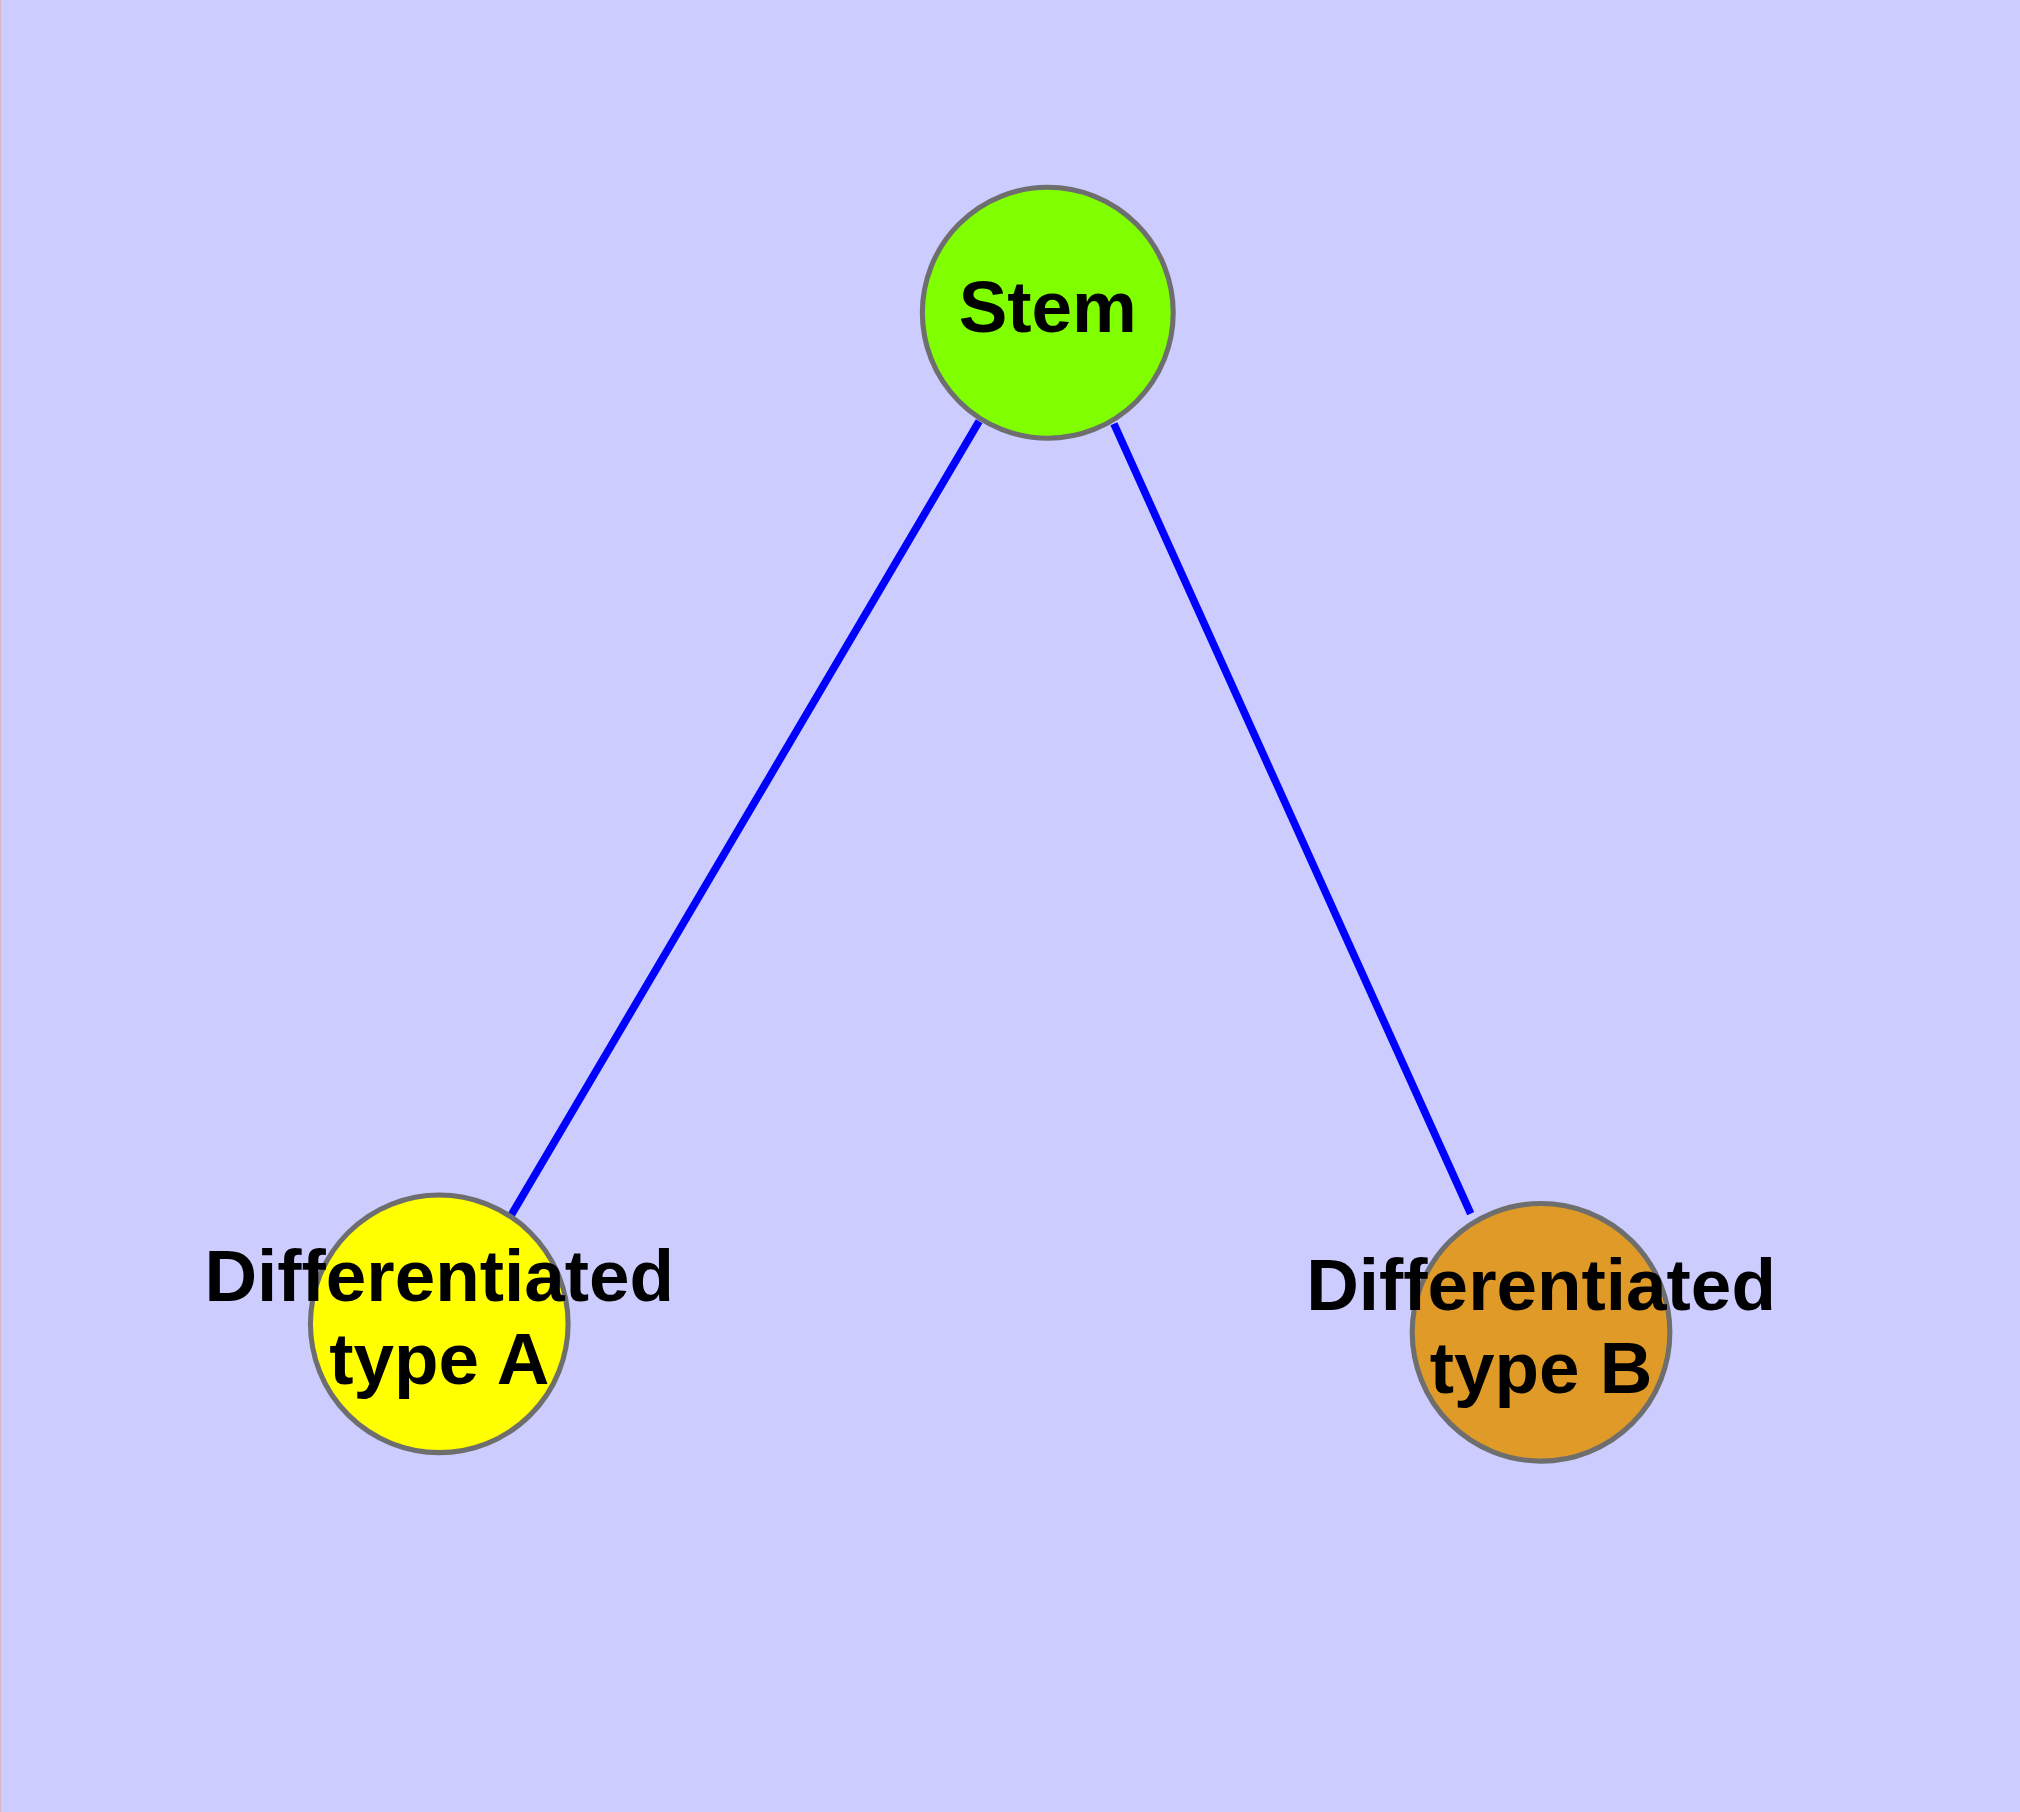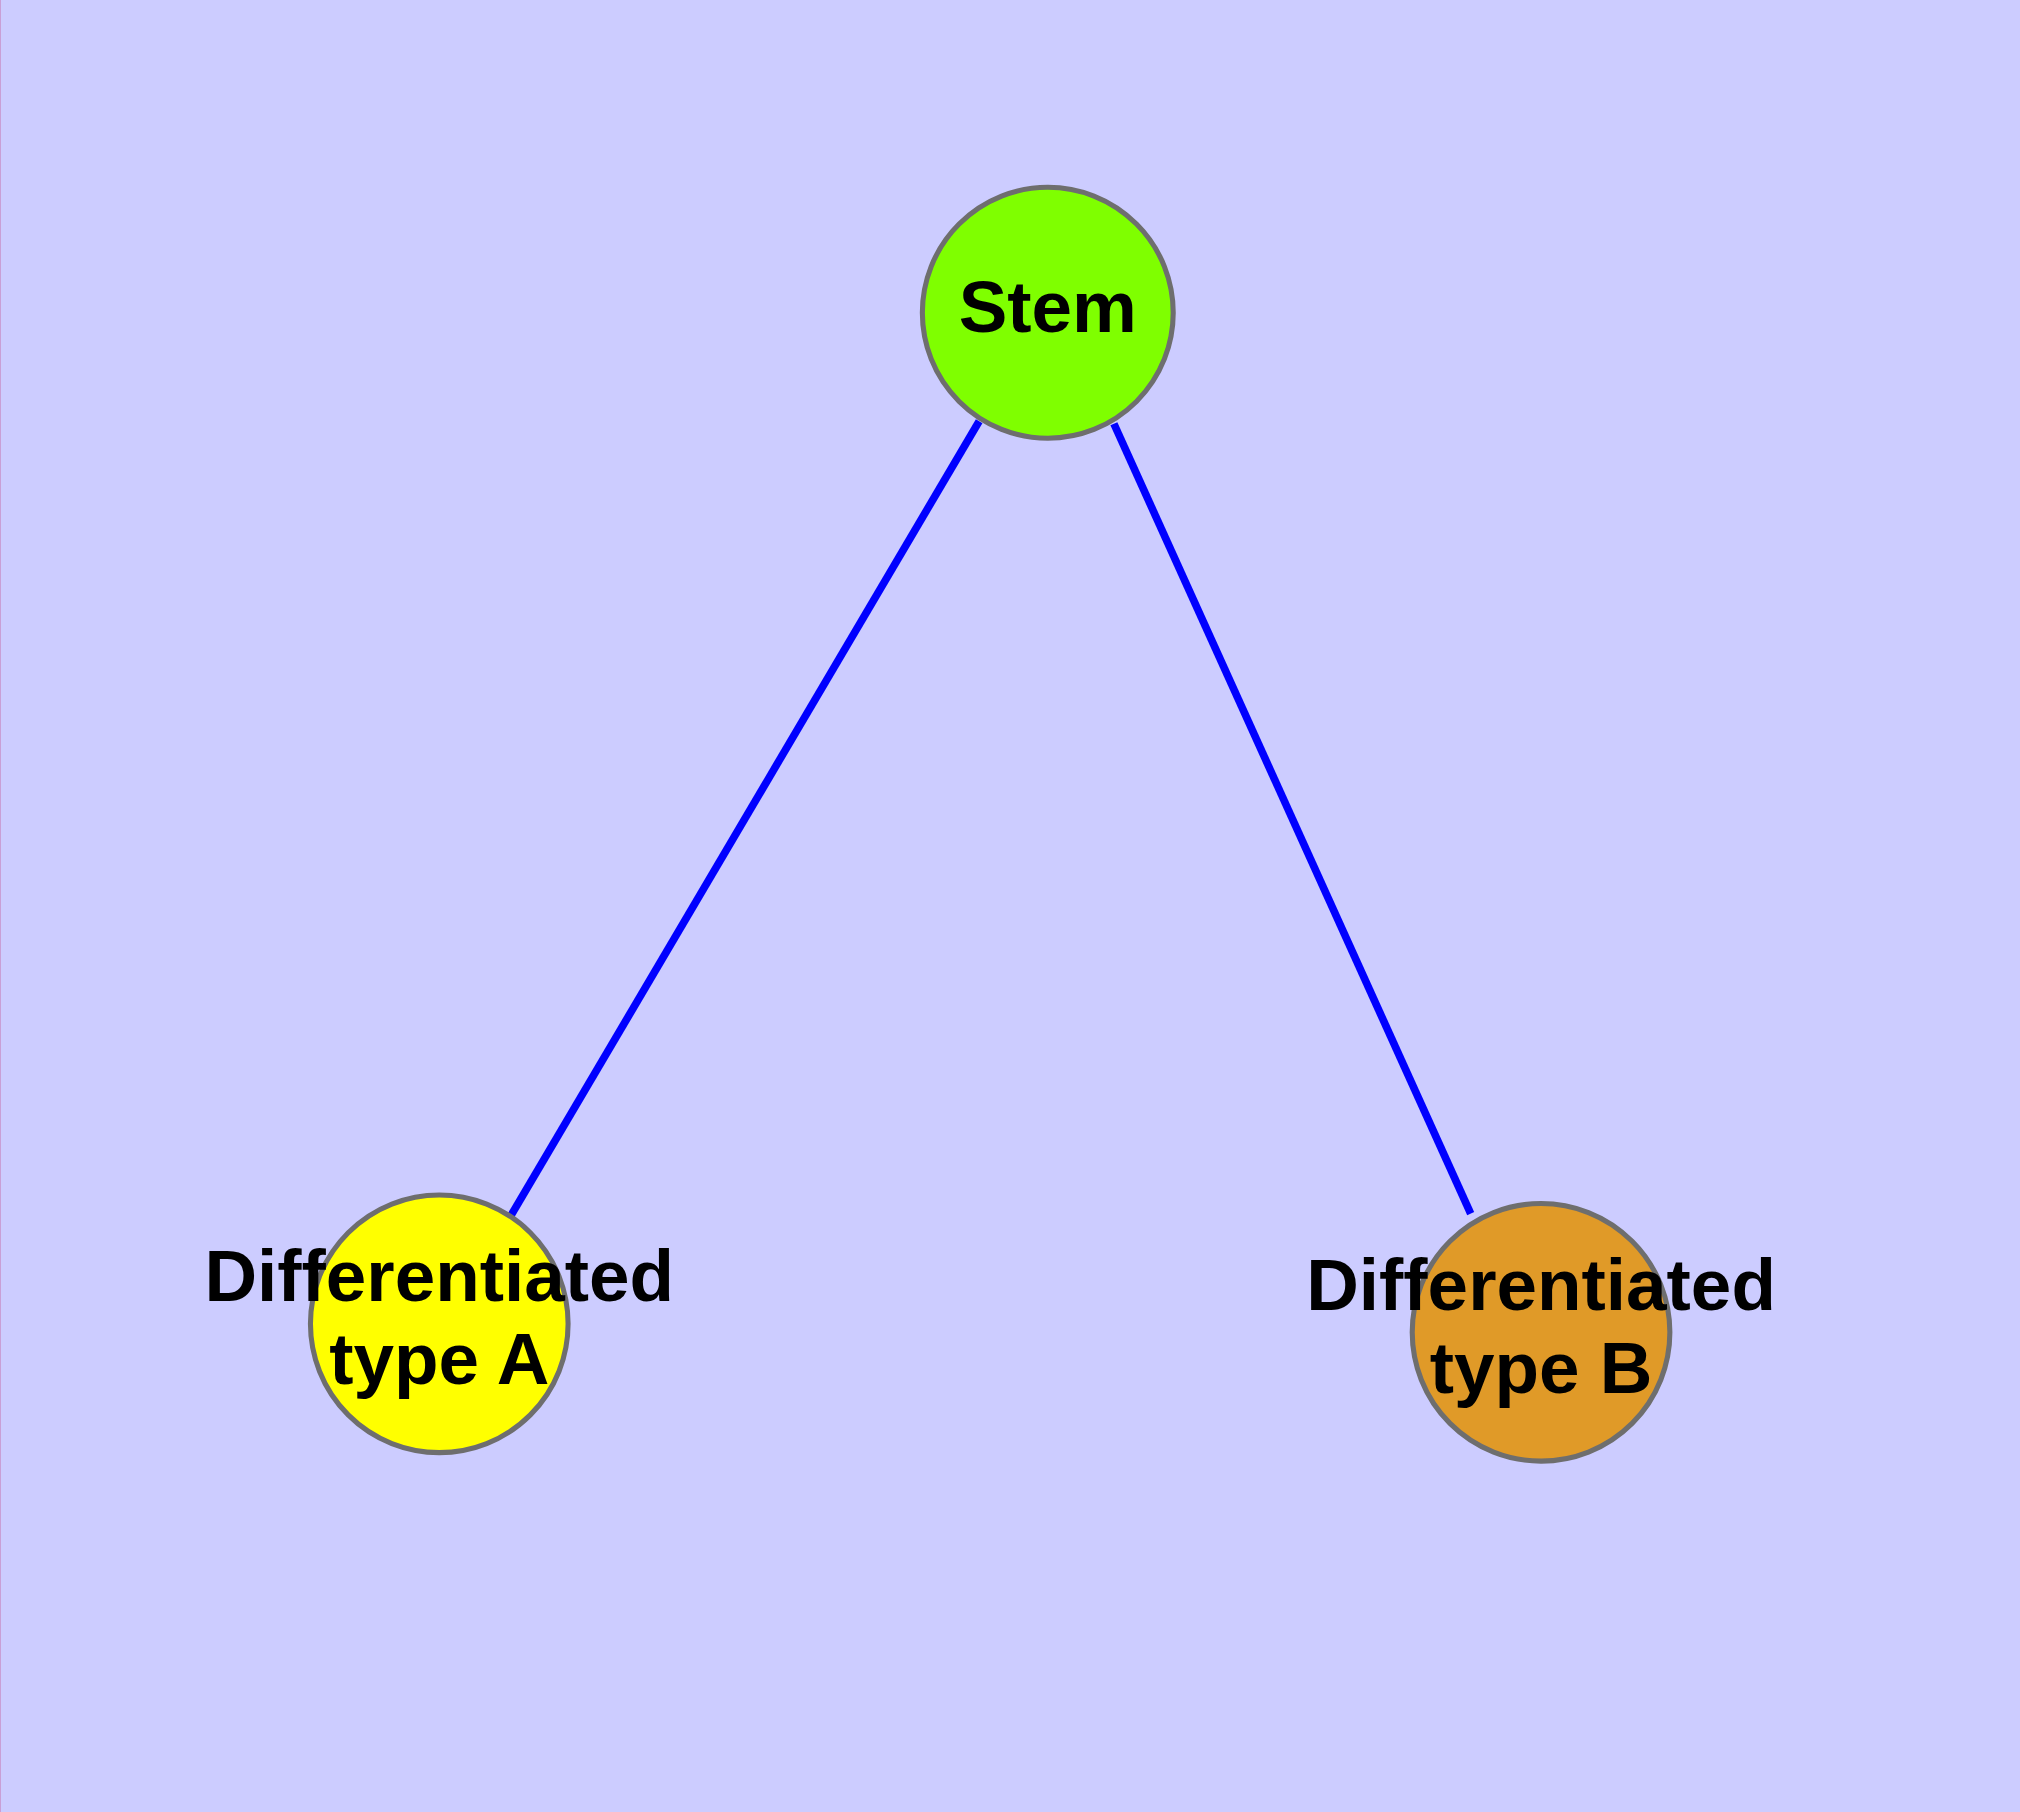--- a/index.html
+++ b/index.html
@@ -43,21 +43,21 @@
     dominant-baseline: middle;
     paint-order: normal;
   }
   .node-label tspan {
     font-family: "Liberation Sans", "DejaVu Sans", sans-serif;
   }
 </style>
 </head>
 <body>
 
-<div id="canvas" style="width: 2021px; height: 1812px; background: #be185d;">
+<div id="canvas" style="width: 2021px; height: 1812px; background: #f97316;">
   <svg id="graph-svg" viewBox="0 0 2384 2138" xmlns="http://www.w3.org/2000/svg" style="width: 2021px; height: 1812px;">
 
     <rect x="0" y="0" width="2384" height="2138" fill="#ccccff"></rect>
 
     <g>
       <line class="edge-line" x1="1155" y1="497" x2="601" y2="1437" stroke="#0000ff" stroke-width="9"></line>
       <line class="edge-line" x1="1314" y1="500" x2="1735" y2="1432" stroke="#0000ff" stroke-width="9"></line>
     </g>
 
     <g>

